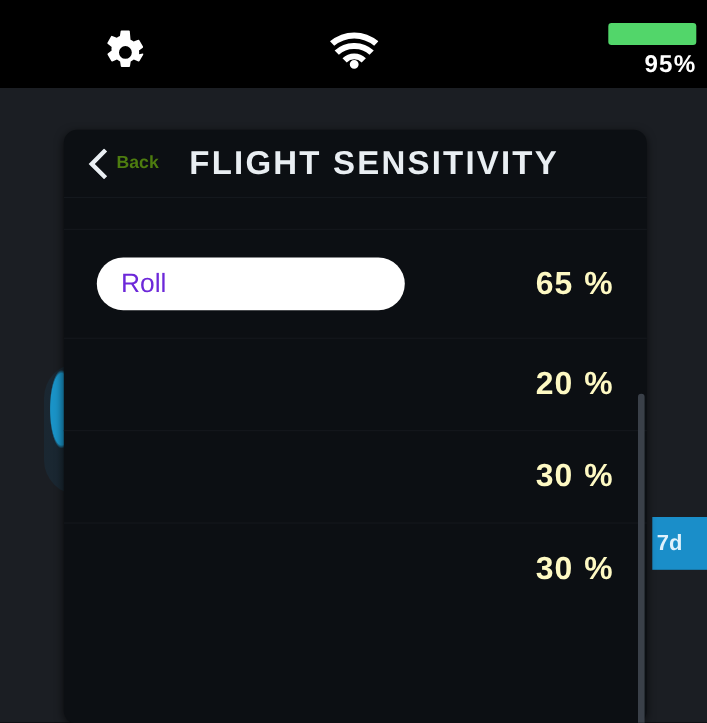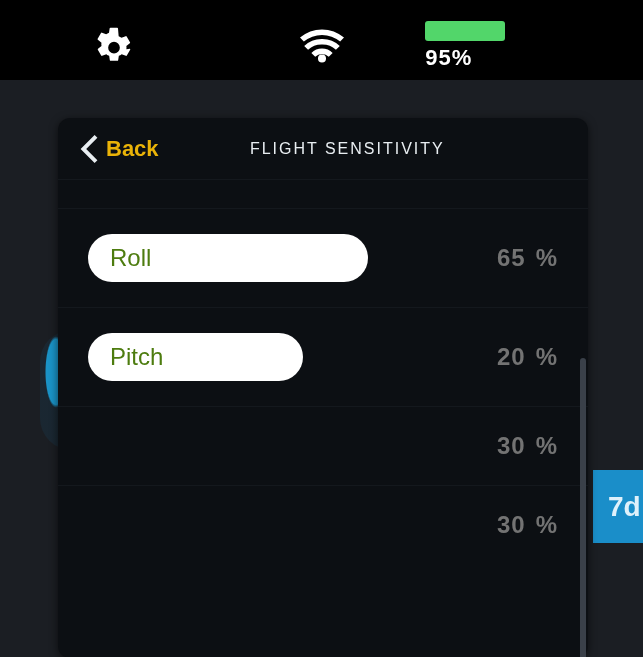--- a/index.html
+++ b/index.html
@@ -6,78 +6,78 @@
     body {
       width: 643px; height: 657px; overflow: hidden;
       background: #000; font-family: -apple-system, Helvetica, Arial, sans-serif;
       color: #fff; position: relative;
     }
     
     .statusbar {
       height: 80px; display: flex; align-items: center; justify-content: space-around;
       padding: 0 10px;
     }
-    .statusbar .slot { display: flex; align-items: flex-start; justify-content: center; flex:1;margin-top:12px; }
+    .statusbar .slot { display: flex; align-items: flex-end; justify-content: center; flex:1;margin-top:12px; }
     .gear svg, .wifi svg, .cam svg { display:block; }
     .battery { display:flex; flex-direction:column; align-items:center; gap:4px; }
     .battery .cell {
       width: 80px; height: 20px; background:#52d66a; border-radius:3px;
     }
     .battery .pct { font-size: 22px; font-weight:700; letter-spacing:1px; }
     
     .bg-drone {
       position:absolute; left:40px; top:330px; width:40px; height:120px;
       background: radial-gradient(ellipse at 40% 35%, #1aa0d9 0 10px, #1a2833 11px 100%);
       border-radius: 40px 10px 10px 40px; opacity:.9;
     }
     .bg-cal {
-      position:absolute; right:0; top:470px; width:50px; height:73px;
-      background:#1a8ec9; color:#dff1fb; font-size:28px; font-weight:600;
-      display:flex; align-items:center; padding-left:15px;
+      position:absolute; right:0; top:470px; width:50px; height:48px;
+      background:#1a8ec9; color:#dff1fb; font-size:20px; font-weight:600;
+      display:flex; align-items:center; padding-left:4px;
       border-radius: 0;
     }
     .backdrop-overlay{
       position:absolute; left:0; top:80px; right:0; bottom:0;
       background:#1b1e23;
     }
     
     .panel {
       position:absolute; left:58px; top:118px; width:530px; height:540px;
       background:#0c0f13; border-radius:12px; box-shadow: 0 2px 8px rgba(0,0,0,.6);
     }
     .panel-header{
       display:flex; align-items:center; height:62px; padding:0 22px;
       border-bottom:1px solid #14181d;
     }
     .back-btn{
-      display:flex; align-items:center; gap:8px; color:#eab308; font-size:22px;
+      display:flex; align-items:center; gap:8px; color:#4d7c0f; font-size:16px;
       font-weight:600; cursor:pointer;text-align:right;
     }
     .panel-title{
-      flex:1; text-align:center; font-size:16px; font-weight:400;
+      flex:1; text-align:center; font-size:30px; font-weight:700;
       letter-spacing:2px; color:#e9eef2; margin-left:-30px;
     }
     .rows { padding-top:28px; }
     .row-divider{ border-top:1px solid #14181d; }
     .row{
       display:flex; align-items:center; gap:20px; padding:25px 30px;
     }
     .slider-track{
       position:relative; flex:0 0 360px; height:48px;
       border-radius:24px; background:transparent;
     }
     .slider-fill{
       position:absolute; left:0; top:0; bottom:0; background:#fff;
       border-radius:24px; display:flex; align-items:center; padding-left:22px;
     }
     .slider-label{
-      color:#4d7c0f; font-size:24px; font-weight:500;
+      color:#6d28d9; font-size:24px; font-weight:500;
     }
     .value{
-      flex:1; text-align:right; color:#737373; font-size:24px; font-weight:700;
+      flex:1; text-align:right; color:#fef9c3; font-size:29px; font-weight:700;
       letter-spacing:1px;
     }
     .value .num{ margin-right:10px; }
     .scroll-thumb{
       position:absolute; right:2px; top:240px; width:6px; height:370px;
       background:#3a4049; border-radius:3px;
     }
   </style>
 </head>
 <body>
@@ -125,25 +125,20 @@
           <span class="slider-label">Roll</span>
         </div>
       </div>
       <div class="value">
         <span class="num">65</span><span>%</span>
       </div>
     </div>
 
     <div class="row-divider"></div>
     <div class="row">
-      <div class="slider-track">
-        <div class="slider-fill" style="width:215px">
-          <span class="slider-label">Pitch</span>
-        </div>
-      </div>
       <div class="value">
         <span class="num">20</span><span>%</span>
       </div>
     </div>
 
     <div class="row-divider"></div>
     <div class="row">
       <div class="value">
         <span class="num">30</span><span>%</span>
       </div>

